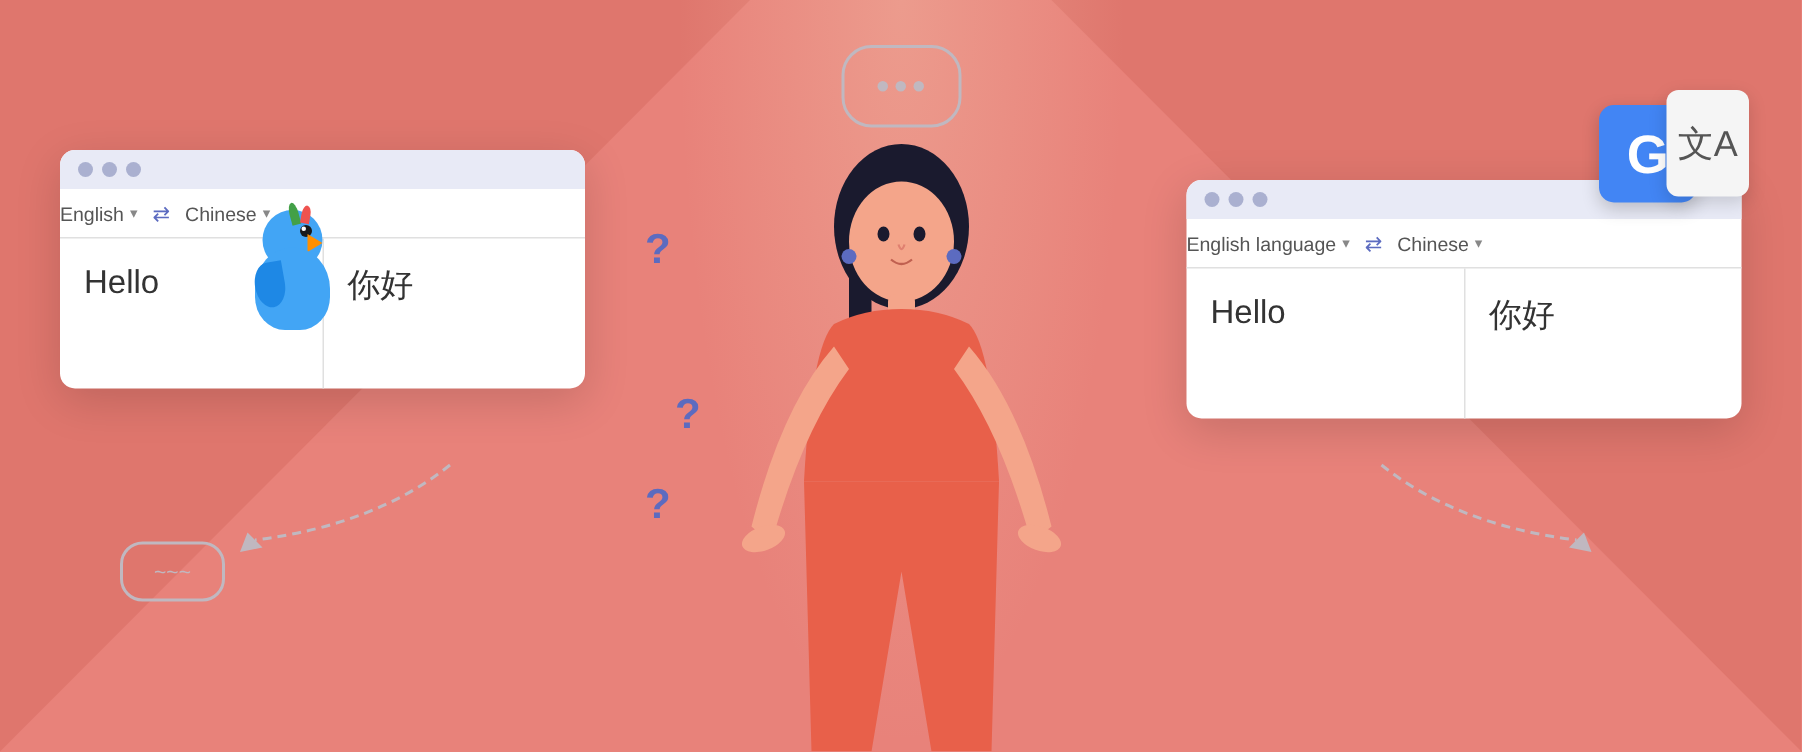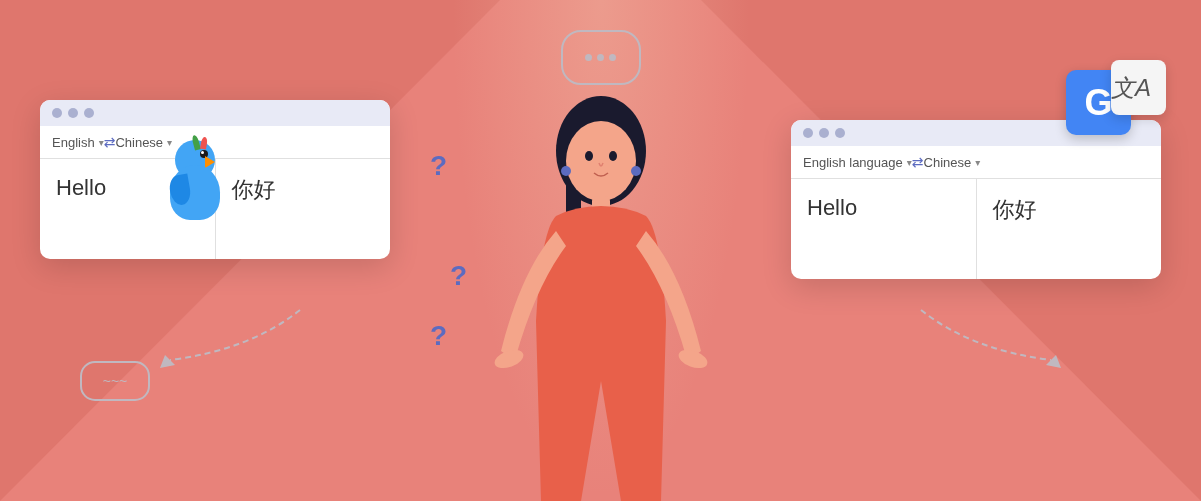--- a/index.html
+++ b/index.html
@@ -77,22 +77,22 @@
     }
 
     .window-body {
       padding: 0;
     }
 
     .translation-header {
       display: flex;
       align-items: center;
       border-bottom: 1px solid #e0e0e0;
-      padding: 8px 12px;
-      gap: 0;
+      padding: 8px 0;
+      gap: 10px;
       text-align: center;
     }
 
     .lang-selector {
       display: flex;
       align-items: center;
       gap: 4px;
       font-size: 13px;
       color: #555;
       cursor: pointer;
@@ -263,28 +263,27 @@
       font-weight: bold;
       color: white;
       font-family: 'Arial', sans-serif;
     }
 
     .google-translate-icon {
       position: absolute;
       top: -60px;
       right: -5px;
       width: 55px;
-      height: 55px;
+      height: 71px;
       background: #f5f5f5;
       border-radius: 8px;
       display: flex;
       align-items: center;
-      justify-content: flex-start;
+      justify-content: center;
       box-shadow: 0 4px 12px rgba(0,0,0,0.15);
-      font-style: italic;
     }
 
     .translate-symbol {
       font-size: 24px;
       color: #555;
     }
 
     
     .speech-bubble-top {
       position: absolute;

